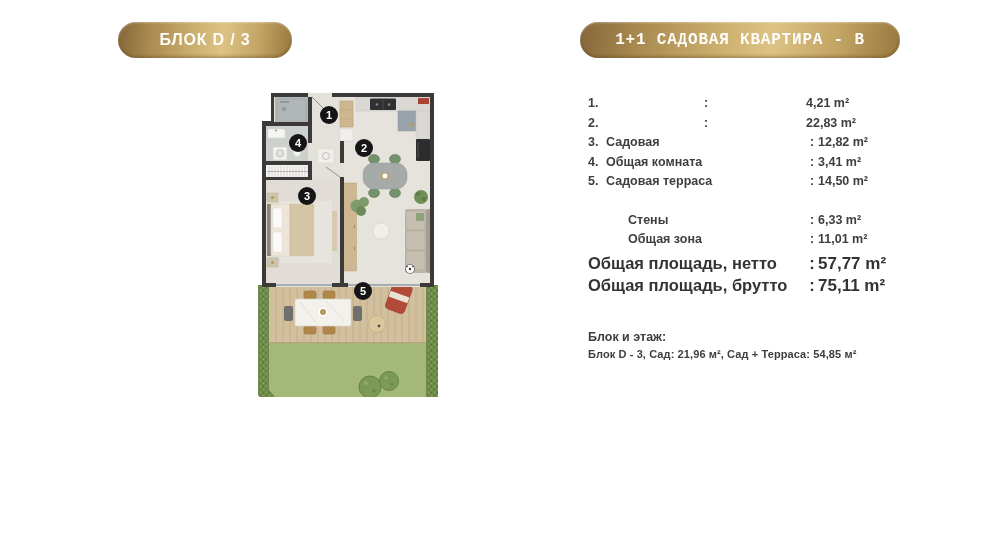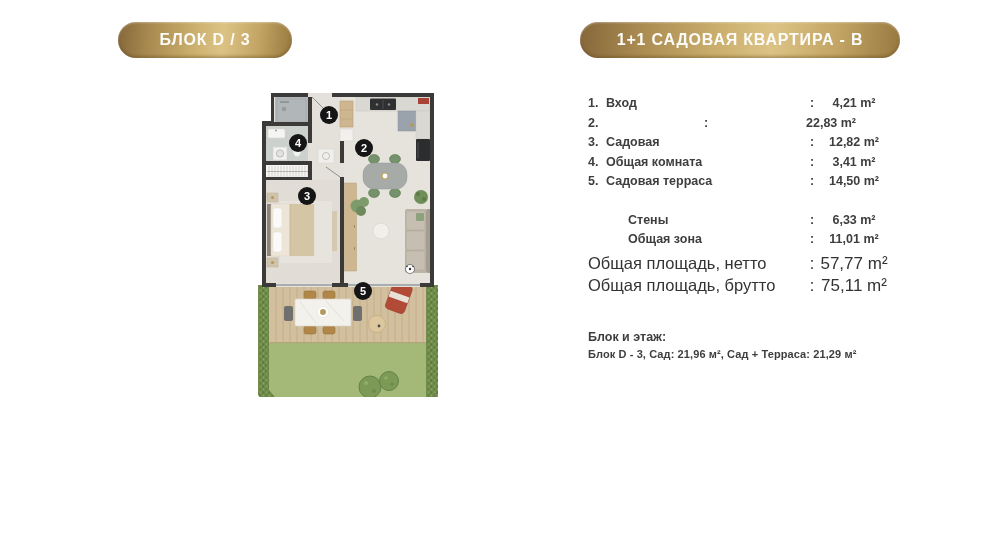--- a/index.html
+++ b/index.html
@@ -8,35 +8,35 @@
 
   
   .badge{
     position:absolute;top:22px;height:36px;border-radius:18px;
     background:linear-gradient(96deg,#85673a 0%,#a8894f 18%,#c9ad6c 42%,#dcc385 60%,#c3a565 80%,#97783f 100%);
     color:#fdfcf8;font-weight:700;font-size:16px;letter-spacing:.8px;
     display:flex;align-items:center;justify-content:center;white-space:nowrap;
     box-shadow:inset 0 1px 2px rgba(255,255,255,.35), inset 0 -2px 3px rgba(80,55,15,.35);
   }
   #badge-left{left:118px;width:174px;}
-  #badge-right{left:580px;width:320px;}
+  #badge-right{left:580px;width:320px;font-family:Liberation Mono, monospace;}
 
   
   #plan{position:absolute;left:256px;top:85px;width:184px;height:345px;}
 
   
   #info{position:absolute;left:588px;top:96px;width:302px;color:#3e3e3e;}
   .room-row{display:grid;grid-template-columns:18px 1fr 12px 72px;align-items:baseline;height:19.5px;font-size:12.5px;font-weight:700;}
   .room-row .num{color:#3e3e3e;}
-  .room-row .val, .sum-row .val, .tot-row .val{text-align:center;white-space:nowrap;}
+  .room-row .val, .sum-row .val, .tot-row .val{text-align:left;white-space:nowrap;}
   .colon{text-align:center;}
   #summary{margin-top:19px;margin-left:40px;}
   .sum-row{display:grid;grid-template-columns:1fr 12px 72px;align-items:baseline;height:19px;font-size:12.5px;font-weight:700;}
   #totals{margin-top:3px;}
-  .tot-row{display:grid;grid-template-columns:1fr 12px 72px;align-items:baseline;height:22.5px;font-size:16.5px;font-weight:400;color:#333;}
+  .tot-row{display:grid;grid-template-columns:1fr 12px 72px;align-items:baseline;height:22.5px;font-size:16.5px;font-weight:700;color:#333;}
   .tot-row .val{font-size:17px;}
   #block-info{margin-top:31px;}
   #block-info .title{font-size:12.5px;font-weight:700;margin-top:9px;}
   #block-info .details{font-size:11px;font-weight:700;margin-top:4px;letter-spacing:.1px;}
 
   
   #elevation{position:absolute;left:225px;top:445px;width:130px;height:100px;}
   #siteplan{position:absolute;left:355px;top:445px;width:130px;height:100px;}
 
   svg text.marker-num{font-family:"Liberation Sans",sans-serif;font-size:11px;font-weight:700;fill:#ffffff;text-anchor:middle;}
@@ -303,21 +303,20 @@
         <circle cx="107" cy="206" r="9" fill="#151515"></circle>
         <text class="marker-num" x="107" y="209.8">5</text>
       </g>
     </g>
   </svg>
 
   <div id="info">
     <div id="room-list">
       <div class="room-row">
         <span class="num">1.</span>
-        <span class="lbl">Вход</span>
         <span class="colon">:</span>
         <span class="val">4,21 m²</span>
       </div>
       <div class="room-row">
         <span class="num">2.</span>
         <span class="colon">:</span>
         <span class="val">22,83 m²</span>
       </div>
       <div class="room-row">
         <span class="num">3.</span>
@@ -360,21 +359,21 @@
       </div>
       <div class="tot-row">
         <span class="lbl">Общая площадь, брутто</span>
         <span class="colon">:</span>
         <span class="val">75,11 m²</span>
       </div>
     </div>
 
     <div id="block-info">
       <div class="title">Блок и этаж:</div>
-      <div class="details">Блок D - 3, Сад: 21,96 м², Сад + Терраса: 21,29 м²</div>
+      <div class="details">Блок D - 3, Сад: 21,96 м², Сад + Терраса: 54,85 м²</div>
     </div>
   </div>
 
   <svg id="elevation" viewBox="0 0 130 100" aria-hidden="true">
     <g fill="none" stroke="#9a9a9a" stroke-width="1">
       <rect x="14" y="16" width="18" height="47"></rect>
       <rect x="7" y="63" width="26" height="9"></rect>
       <rect x="33" y="30" width="22" height="33"></rect>
       <rect x="43" y="15" width="19" height="13"></rect>
       <rect x="62" y="22" width="15" height="20"></rect>

